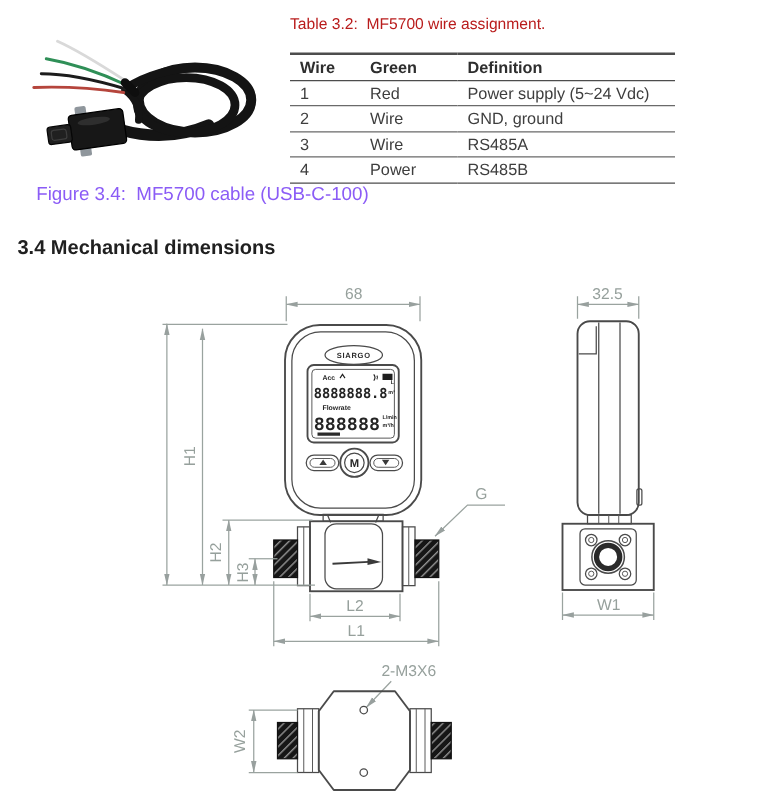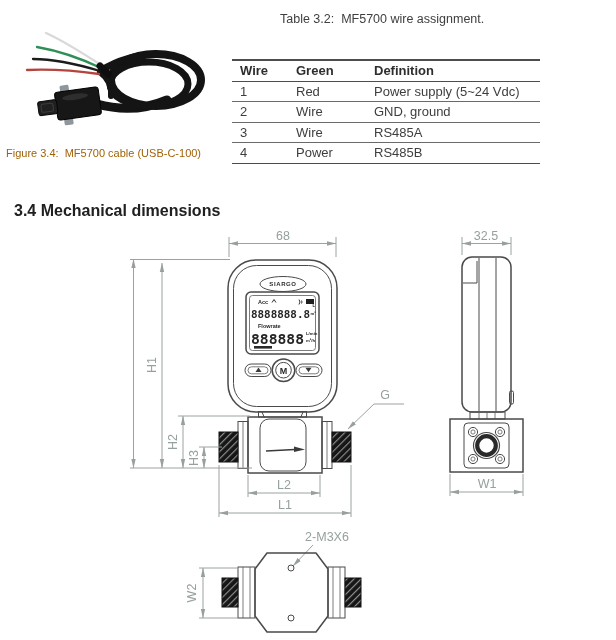--- a/index.html
+++ b/index.html
@@ -3,32 +3,32 @@
 <meta charset="utf-8">
 <style>
   html,body{margin:0;padding:0;}
   body{
     width:616px;height:640px;position:relative;background:#ffffff;
     font-family:"Liberation Sans", sans-serif;color:#3d3d3d;overflow:hidden;
   }
   .abs{position:absolute;}
   
   .table-block{left:232px;top:12px;width:308px;}
-  .tbl-caption{font-size:12.5px;color:#404040;white-space:pre;margin-left:48px;}
-  table.wire{border-collapse:collapse;width:308px;margin-top:33px;font-size:13px;color:#3e3e3e;}
+  .tbl-caption{font-size:12.5px;color:#b91c1c;white-space:pre;}
+  table.wire{border-collapse:collapse;width:308px;margin-top:16px;font-size:13px;color:#3e3e3e;}
   table.wire th, table.wire td{text-align:left;padding:1px 8px;font-weight:normal;line-height:17.5px;}
   table.wire th{font-weight:bold;color:#2e2e2e;}
   table.wire thead tr{border-top:2px solid #4d4d4d;border-bottom:1.8px solid #4d4d4d;}
   table.wire tbody tr{border-bottom:1.2px solid #6a6a6a;}
   table.wire tbody tr:last-child{border-bottom:1.8px solid #4d4d4d;}
   table.wire th:nth-child(1), table.wire td:nth-child(1){width:40px;}
   table.wire th:nth-child(2), table.wire td:nth-child(2){width:62px;}
   
-  .fig-caption{left:6px;top:147px;font-size:11px;color:#a16207;white-space:pre;}
-  .sec-heading{left:14px;top:190px;font-size:16px;font-weight:bold;color:#202020;margin-top:12px;}
+  .fig-caption{left:29px;top:147px;font-size:15px;color:#8b5cf6;white-space:pre;}
+  .sec-heading{left:14px;top:190px;font-size:16px;font-weight:bold;color:#202020;}
   
   .ol{fill:none;stroke:#4a4a4a;stroke-width:1.5;}
   .ol1{fill:none;stroke:#4a4a4a;stroke-width:1;}
   .olth{fill:none;stroke:#5a5a5a;stroke-width:0.8;}
   .dim{stroke:#9aa39f;stroke-width:1;fill:none;}
   .dimtext{fill:#96a09c;font-family:"Liberation Sans",sans-serif;font-size:12.5px;}
   .lcds{font-family:"Liberation Sans",sans-serif;font-weight:bold;fill:#1e1e1e;font-size:5.5px;}
   .lcdu{font-family:"Liberation Sans",sans-serif;font-weight:bold;fill:#1e1e1e;font-size:4.3px;}
   .seg{font-family:"DejaVu Sans Mono",monospace;font-weight:bold;fill:#242424;}
   .btn-m{font-family:"Liberation Sans",sans-serif;font-weight:bold;font-size:9px;fill:#2a2a2a;}

